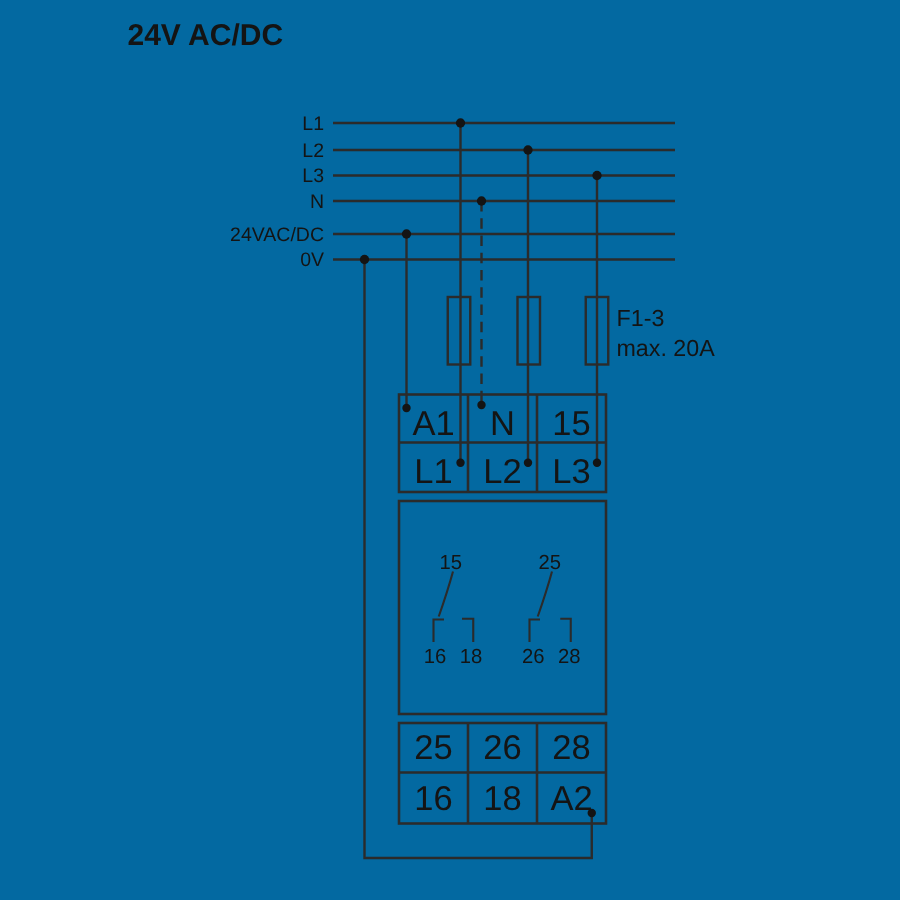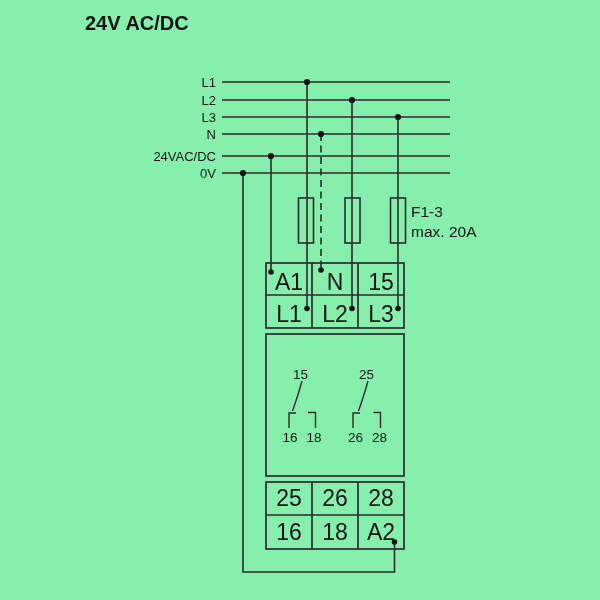--- a/index.html
+++ b/index.html
@@ -5,21 +5,21 @@
   html, body {
     margin: 0;
     padding: 0;
     background: #ffffff;
     font-family: "Liberation Sans", sans-serif;
   }
   .canvas {
     position: relative;
     width: 600px;
     height: 600px;
-    background: #86efac;
+    background: #0369a1;
     overflow: hidden;
   }
   svg text {
     font-family: "Liberation Sans", sans-serif;
     fill: #141414;
   }
   .title-label   { font-size: 20px; font-weight: bold; }
   .bus-label     { font-size: 13px; }
   .fuse-label    { font-size: 15.5px; }
   .terminal-label{ font-size: 23px; }

